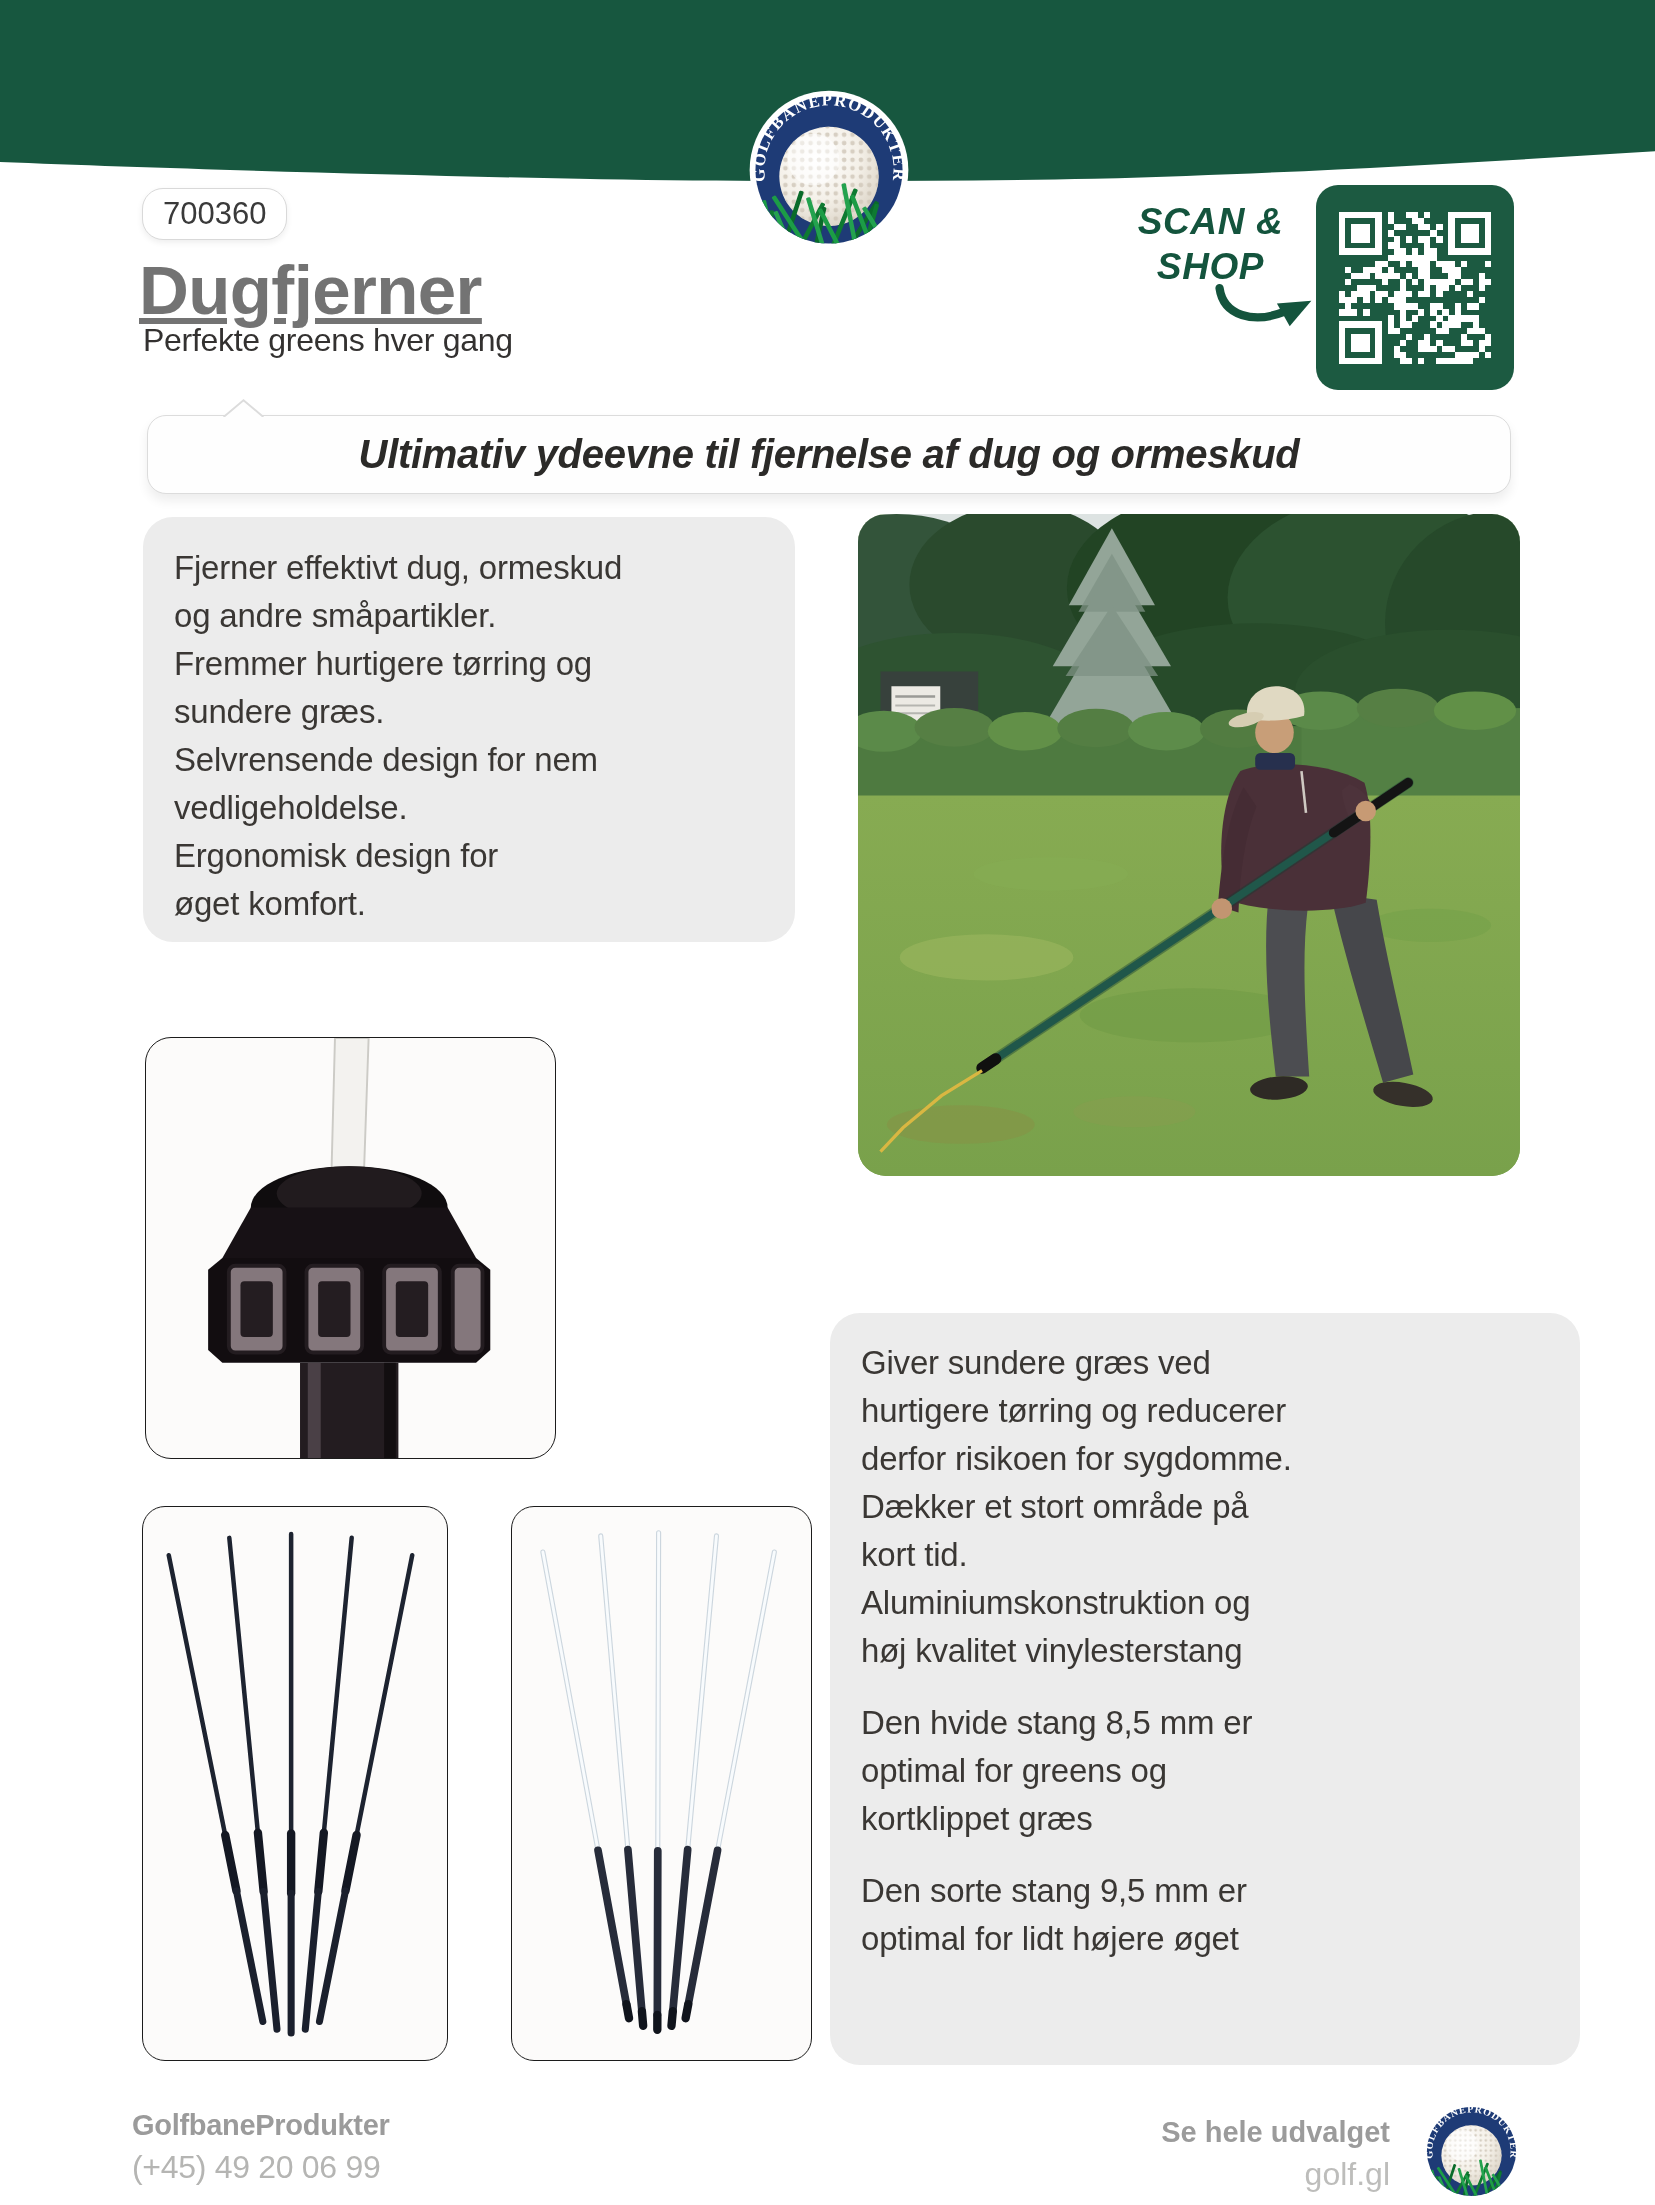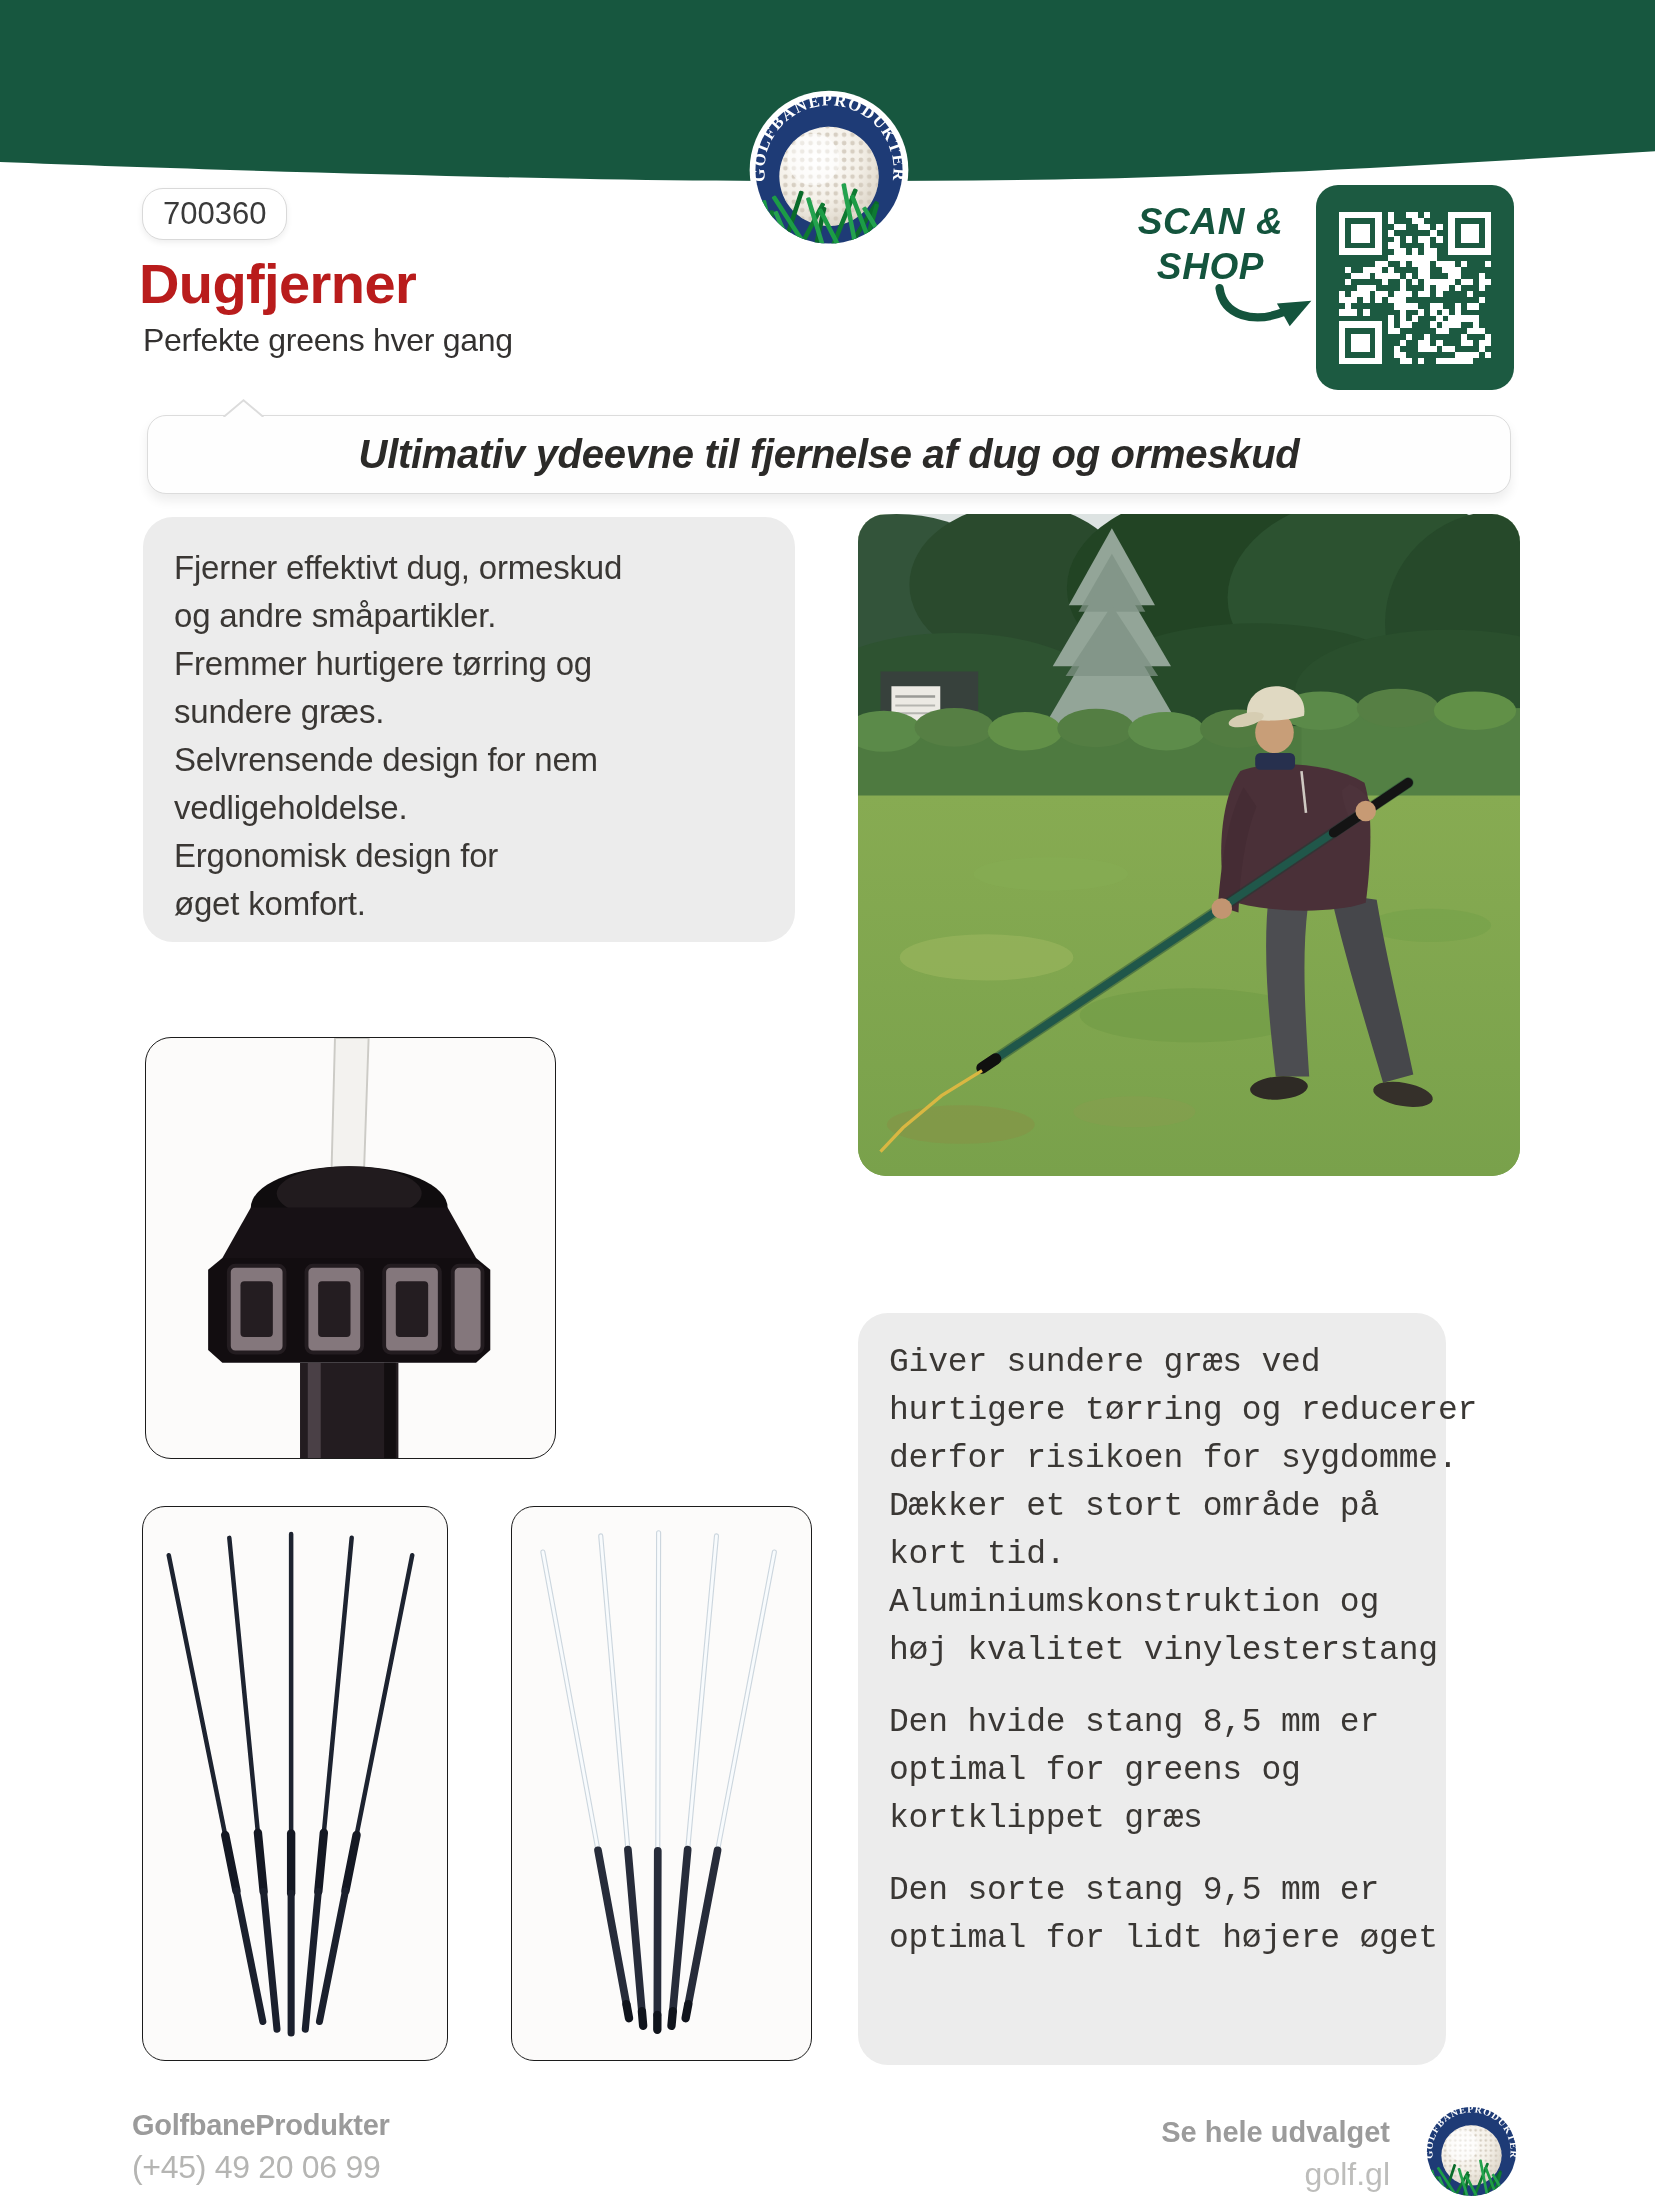--- a/index.html
+++ b/index.html
@@ -8,42 +8,42 @@
   .abs{position:absolute;}
 
   
   #header-band{left:0;top:0;width:1655px;height:193px;}
   #logo-main{left:749px;top:90px;width:160px;height:160px;}
   #logo-foot{left:1423px;top:2103px;width:97px;height:97px;}
 
   .sku-badge{left:142px;top:188px;height:50px;line-height:50px;padding:0 20px;
     background:#fff;border:1.9px solid #d9d9d9;border-radius:21px;font-size:31px;
     color:#3a3a3a;box-shadow:0 2.6px 6.4px rgba(0,0,0,.07);}
-  .page-title{left:139px;top:256px;font-size:56px;font-weight:bold;color:#b91c1c;
-    letter-spacing:-0.6px;line-height:1;}
+  .page-title{left:139px;top:256px;font-size:69px;font-weight:bold;color:#737373;
+    letter-spacing:-0.6px;line-height:1;text-decoration:underline;}
   .page-subtitle{left:143px;top:322px;font-size:32px;color:#333130;letter-spacing:-0.3px;}
 
   .scan-label{left:1088px;top:199px;width:245px;text-align:center;font-size:37px;
     font-weight:bold;font-style:italic;color:#14543d;line-height:1.22;letter-spacing:0.6px;}
   #scan-arrow{left:1210px;top:283px;width:116px;height:51px;}
   .qr-box{left:1316px;top:185px;width:198px;height:205px;background:#1c5a41;
     border-radius:22px;display:flex;align-items:center;justify-content:center;}
   .qr-box svg{width:152px;height:152px;}
 
   .claim-banner{left:147px;top:415px;width:1362px;height:77px;background:#fefefe;
     border:1.9px solid #dcdcdc;border-radius:19px;box-shadow:0 6.4px 10.3px rgba(0,0,0,.07);
     display:flex;align-items:center;justify-content:center;}
   .claim-banner .txt{font-size:40px;font-weight:bold;font-style:italic;color:#2b2a28;
     letter-spacing:-0.3px;white-space:nowrap;}
   .banner-tip{left:75px;top:-17.4px;width:41px;height:18px;position:absolute;}
 
   .gray-box{background:#ececec;border-radius:30px;}
   #features-box{left:143px;top:517px;width:652px;height:425px;padding:0;}
   #features-box .lines{margin:27px 0 0 31px;}
-  #benefits-box{left:858px;top:1313px;width:588px;height:752px;font-family:Liberation Mono, monospace;}
+  #benefits-box{left:830px;top:1313px;width:750px;height:752px;}
   #benefits-box .lines{margin-left:31px;}
   #benefits-box .p1{margin-top:26px;}
   #benefits-box .p2,#benefits-box .p3{margin-top:24px;}
   .lines div{font-size:33px;line-height:48px;color:#3a3734;letter-spacing:-0.2px;white-space:nowrap;}
 
   .img-frame{background:#fcfbfa;border:1.9px solid #1c1c1c;overflow:hidden;}
   #photo{left:858px;top:514px;width:662px;height:662px;border-radius:28px;overflow:hidden;}
   #connector-box{left:145px;top:1037px;width:409px;height:420px;border-radius:26px;}
   #rods-black-box{left:142px;top:1506px;width:304px;height:553px;border-radius:23px;}
   #rods-white-box{left:511px;top:1506px;width:299px;height:553px;border-radius:23px;}

